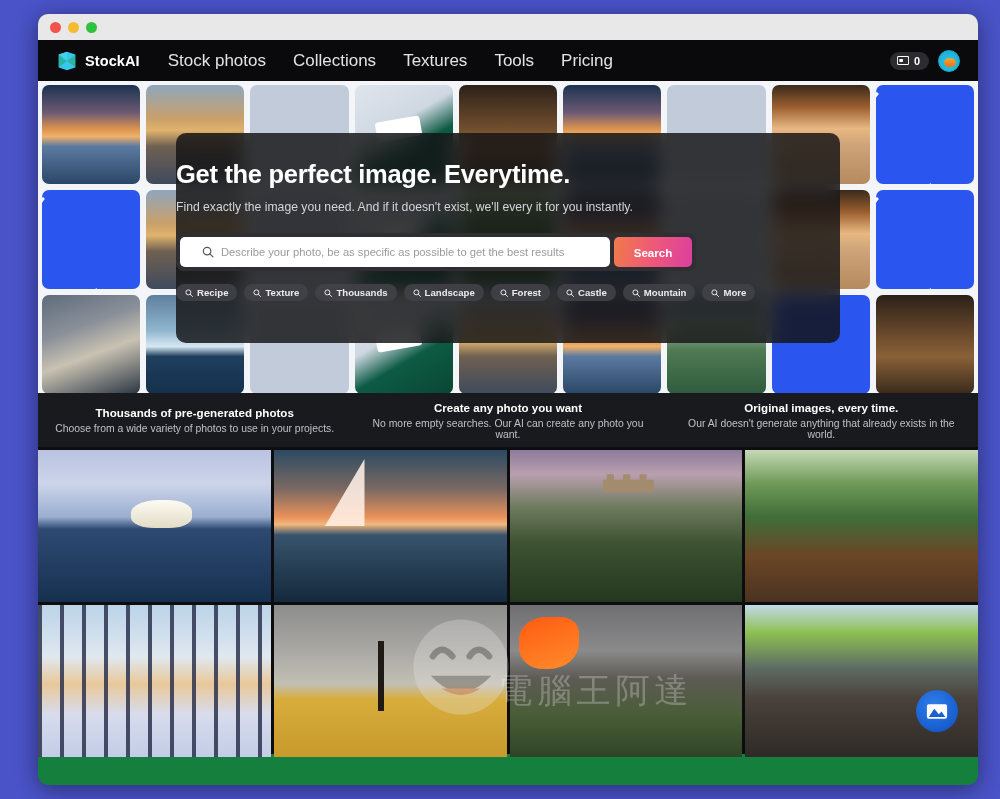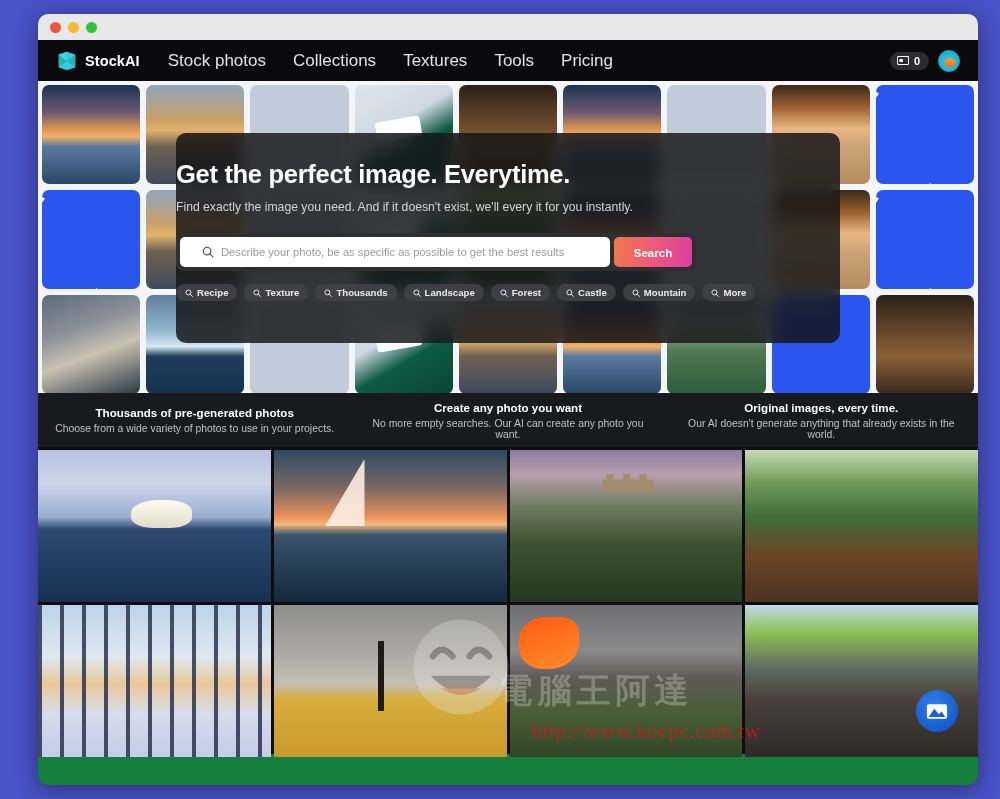--- a/index.html
+++ b/index.html
@@ -264,21 +264,21 @@
 
   
   .wm-smiley {
     position: absolute; left: 37%; top: 54%;
     width: 150px; height: 108px;
     opacity: .30; pointer-events: none; z-index: 6;
   }
   .wm-cjk {
     position: absolute; left: 49%; top: 72%;
     color: rgba(255,255,255,.26);
-    font-size: 34px; font-weight: bold;
+    font-size: 34px; font-weight: normal;
     letter-spacing: 5px; pointer-events: none; z-index: 6;
     font-family: "DejaVu Sans", sans-serif;
     white-space: nowrap;
   }
   .wm-url {
     position: absolute; left: 52.5%; top: 88.5%;
     color: rgba(198,30,30,.80);
     font-size: 21px; letter-spacing: .5px;
     pointer-events: none; z-index: 7;
     white-space: nowrap;
@@ -495,21 +495,20 @@
     <span class="wm-smiley">
       <svg viewBox="0 0 100 100" width="150" height="108" aria-hidden="true">
         <circle cx="50" cy="50" r="44" fill="#e9e9e9"></circle>
         <path d="M24 40 q8 -12 18 0" fill="none" stroke="#3a3a3a" stroke-width="6" stroke-linecap="round"></path>
         <path d="M58 40 q8 -12 18 0" fill="none" stroke="#3a3a3a" stroke-width="6" stroke-linecap="round"></path>
         <path d="M22 58 q28 30 56 0 z" fill="#3a3a3a"></path>
         <path d="M32 70 q18 12 36 0 z" fill="#d2615f"></path>
       </svg>
     </span>
     <span class="wm-cjk">電腦王阿達</span>
-    <span class="wm-url">http://www.kocpc.com.tw</span>
     <span class="wm-badge">
       <svg class="wm-badge-glyph" viewBox="0 0 24 18" aria-hidden="true">
         <rect x="1" y="1" width="22" height="16" rx="2" fill="#fff"></rect>
         <path d="M3 15 L9 6 L14 12 L17 9 L21 15 Z" fill="#1d5fd0"></path>
       </svg>
     </span>
   </div>
 
 </div>
 

